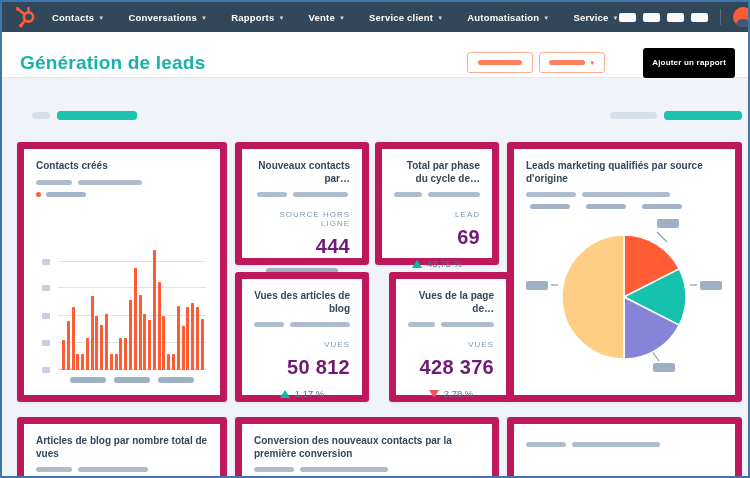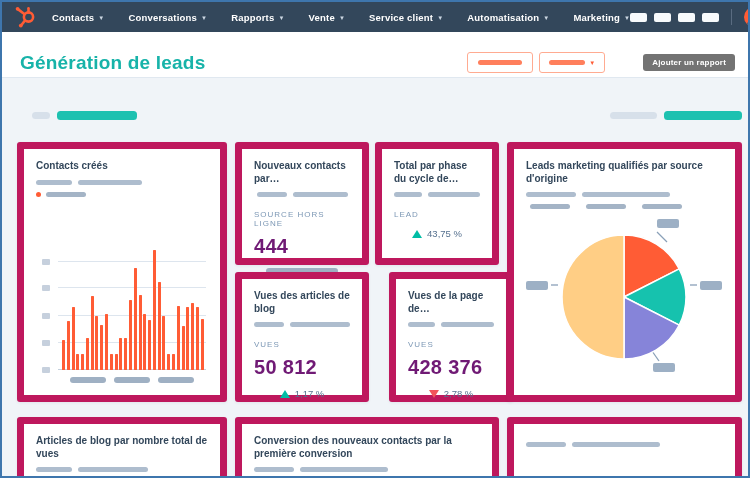--- a/index.html
+++ b/index.html
@@ -34,21 +34,21 @@
   .page-title { font-size: 19px; font-weight: 700; color: #17b3a9; letter-spacing: .2px; }
   .header-actions { margin-left: auto; display: flex; align-items: center; gap: 6px; }
   .btn-outline {
     height: 21px; width: 66px; border: 1px solid #ffab91; border-radius: 3px;
     background: #fff; display: flex; align-items: center; justify-content: center; gap: 4px; cursor: pointer;
   }
   .btn-outline .bar { width: 44px; height: 5px; border-radius: 2.5px; background: #ff7f5c; }
   .btn-outline .bar.short { width: 36px; }
   .btn-caret { font-size: 6px; color: #ff5c35; }
   .btn-solid {
-    height: 17px; padding: 0 9px; background: #737373; border: none; border-radius: 3px;
+    height: 30px; padding: 0 9px; background: #000000; border: none; border-radius: 3px;
     color: #fff; font-size: 8px; font-weight: 700; letter-spacing: .2px; cursor: pointer;
     font-family: "Liberation Sans", sans-serif;
     margin-left: 32px;
   }
 
   
   .chip { position: absolute; border-radius: 3.5px; }
   .chip.gray { background: #d7e0ea; }
   .chip.teal { background: #1dc1b0; }
 
@@ -60,21 +60,21 @@
   .card-title { font-size: 10px; font-weight: 700; color: #33475b; line-height: 1.25; }
   .pills { display: flex; gap: 6px; margin-top: 7px; align-items: center; }
   .pill { height: 5px; border-radius: 2.5px; background: #aebdce; }
   .legend { display: flex; align-items: center; gap: 5px; margin-top: 7px; }
   .legend .dot { width: 5px; height: 5px; border-radius: 50%; background: #ff5c35; }
   .legend .pill { background: #a4b4c6; }
   .legend-multi { display: flex; align-items: center; gap: 12px; margin-top: 7px; }
   .legend-item { display: flex; align-items: center; gap: 4px; }
 
   
-  .metric { text-align: left; }
+  .metric { text-align: right; }
   .metric-label { margin-top: 13px; font-size: 8px; letter-spacing: 1px; color: #7d98b5; font-weight: 400; }
   .metric-value { margin-top: 7px; font-size: 20px; font-weight: 700; color: #701a75; letter-spacing: .3px; }
   .metric-bar { width: 72px; height: 6px; border-radius: 3px; background: #9fb0c3; margin: 10px auto 0; }
   .delta { margin-top: 9px; display: flex; align-items: center; justify-content: center; gap: 5px; }
   .tri-up { width: 0; height: 0; border-left: 5px solid transparent; border-right: 5px solid transparent; border-bottom: 8px solid #00bda5; }
   .tri-down { width: 0; height: 0; border-left: 5px solid transparent; border-right: 5px solid transparent; border-top: 8px solid #f2545b; }
   .delta-text { font-size: 9.5px; color: #56718f; }
 
   
   .plot { position: relative; margin: 46px 2px 0 22px; height: 127px; }
@@ -124,21 +124,21 @@
         </div>
       <div class="nav-item">
           <span>Service client</span>
           <span class="nav-caret">▼</span>
         </div>
       <div class="nav-item">
           <span>Automatisation</span>
           <span class="nav-caret">▼</span>
         </div>
       <div class="nav-item">
-          <span>Marketing</span>
+          <span>Service</span>
           <span class="nav-caret">▼</span>
         </div>
     </div>
     <div class="nav-right">
       <div class="nav-chip"></div>
       <div class="nav-chip"></div>
       <div class="nav-chip"></div>
       <div class="nav-chip"></div>
       <div class="nav-divider"></div>
       <div class="avatar">
@@ -239,20 +239,21 @@
     <div class="metric-bar"></div>
   </div>
 
   <div class="card metric" style="left:373px; top:140px; width:124px; height:123px;">
     <div class="card-title">Total par phase du cycle de…</div>
     <div class="pills" style="justify-content:center;">
       <div class="pill" style="width:28px;"></div>
         <div class="pill" style="width:52px;"></div>
     </div>
     <div class="metric-label">LEAD</div>
+    <div class="metric-value">69</div>
     <div class="delta">
       <div class="tri-up"></div>
       <span class="delta-text">43,75 %</span>
     </div>
   </div>
 
   <div class="card metric" style="left:233px; top:270px; width:134px; height:130px;">
     <div class="card-title">Vues des articles de blog</div>
     <div class="pills" style="justify-content:center;">
       <div class="pill" style="width:30px;"></div>

